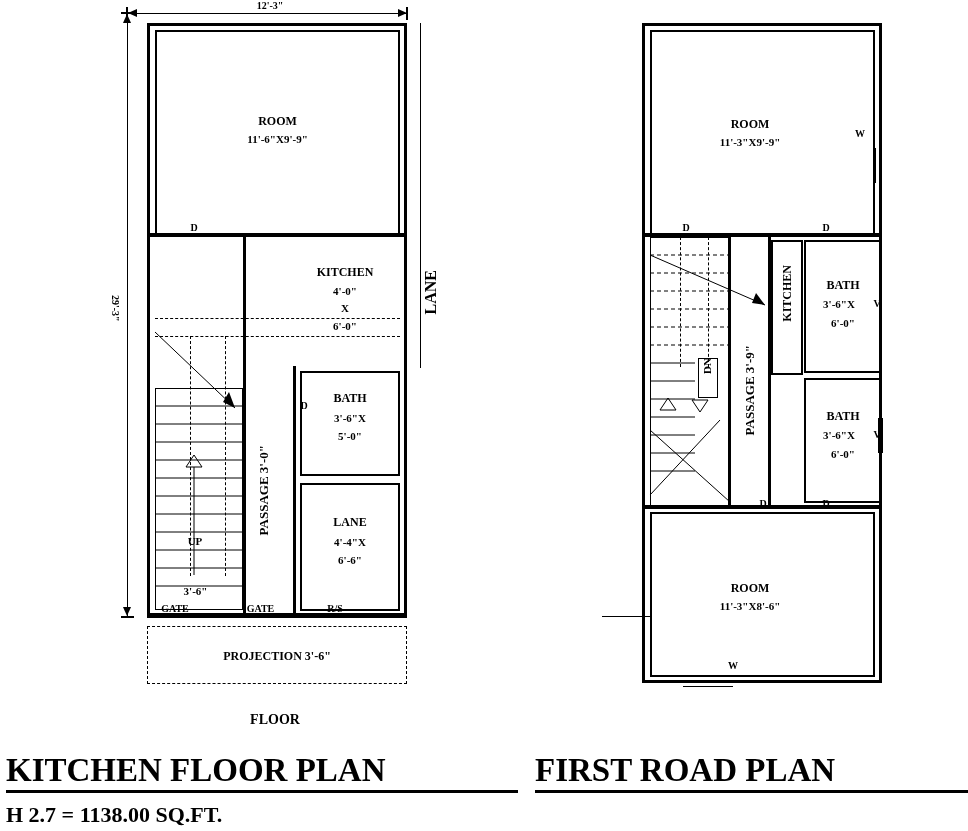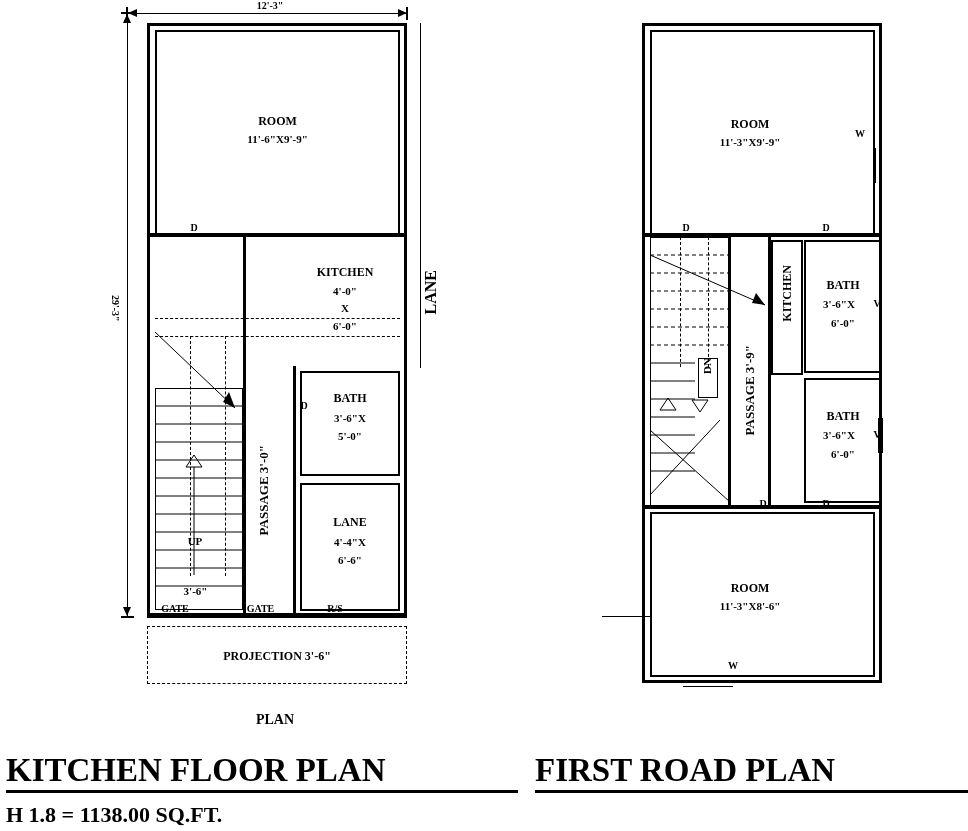--- a/index.html
+++ b/index.html
@@ -125,21 +125,21 @@
   <div class="lbl xs" style="left:150px;top:603px;width:50px;">GATE</div>
   <div class="lbl xs" style="left:233px;top:603px;width:55px;">GATE</div>
   <div class="lbl xs" style="left:315px;top:603px;width:40px;">R/S</div>
 
   <div class="dash" style="left:147px;top:626px;width:260px;height:58px;"></div>
   <div class="lbl md" style="left:147px;top:650px;width:260px;">PROJECTION 3'-6"</div>
 
   <div class="line-v" style="left:420px;top:23px;height:345px;"></div>
   <div class="vert rot" style="left:422px;top:270px;font-size:16px;">LANE</div>
 
-  <div class="lbl md" style="left:200px;top:712px;width:150px;font-size:14px;">PLAN</div>
+  <div class="lbl md" style="left:200px;top:712px;width:150px;font-size:14px;">FLOOR</div>
 </div>
 
 <div class="plan" style="left:470px;top:0;width:498px;height:740px;">
 
   <div class="rect" style="left:172px;top:23px;width:240px;height:660px;border-width:3px;"></div>
 
   <div class="rect-thin" style="left:180px;top:30px;width:225px;height:205px;border-width:2px;"></div>
   <div class="lbl md" style="left:205px;top:118px;width:150px;">ROOM</div>
   <div class="lbl sm" style="left:200px;top:136px;width:160px;">11'-3"X9'-9"</div>
   <div class="lbl xs" style="left:382px;top:128px;width:16px;">W</div>
@@ -224,13 +224,13 @@
   <div class="line-h" style="left:213px;top:681px;width:50px;"></div>
   <div class="line-h" style="left:213px;top:686px;width:50px;"></div>
 
   <div class="line-h" style="left:132px;top:616px;width:48px;"></div>
 </div>
 
 <div class="title" style="left:6px;top:752px;font-size:33px;letter-spacing:0px;">KITCHEN FLOOR PLAN</div>
 <div class="underline" style="left:6px;top:790px;width:512px;height:3px;"></div>
 <div class="title" style="left:535px;top:752px;font-size:33px;">FIRST ROAD PLAN</div>
 <div class="underline" style="left:535px;top:790px;width:433px;height:3px;"></div>
-<div class="title" style="left:6px;top:802px;font-size:22px;">H  1.8 = 1138.00 SQ.FT.</div>
+<div class="title" style="left:6px;top:802px;font-size:22px;">H  2.7 = 1138.00 SQ.FT.</div>
 
 </body></html>

